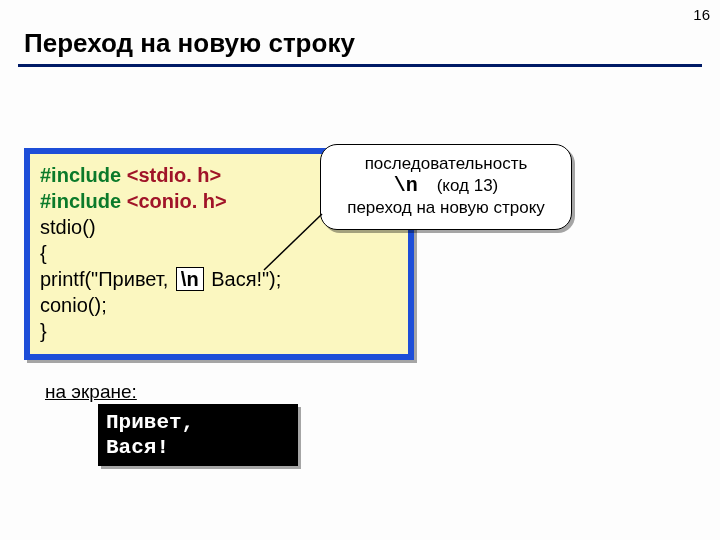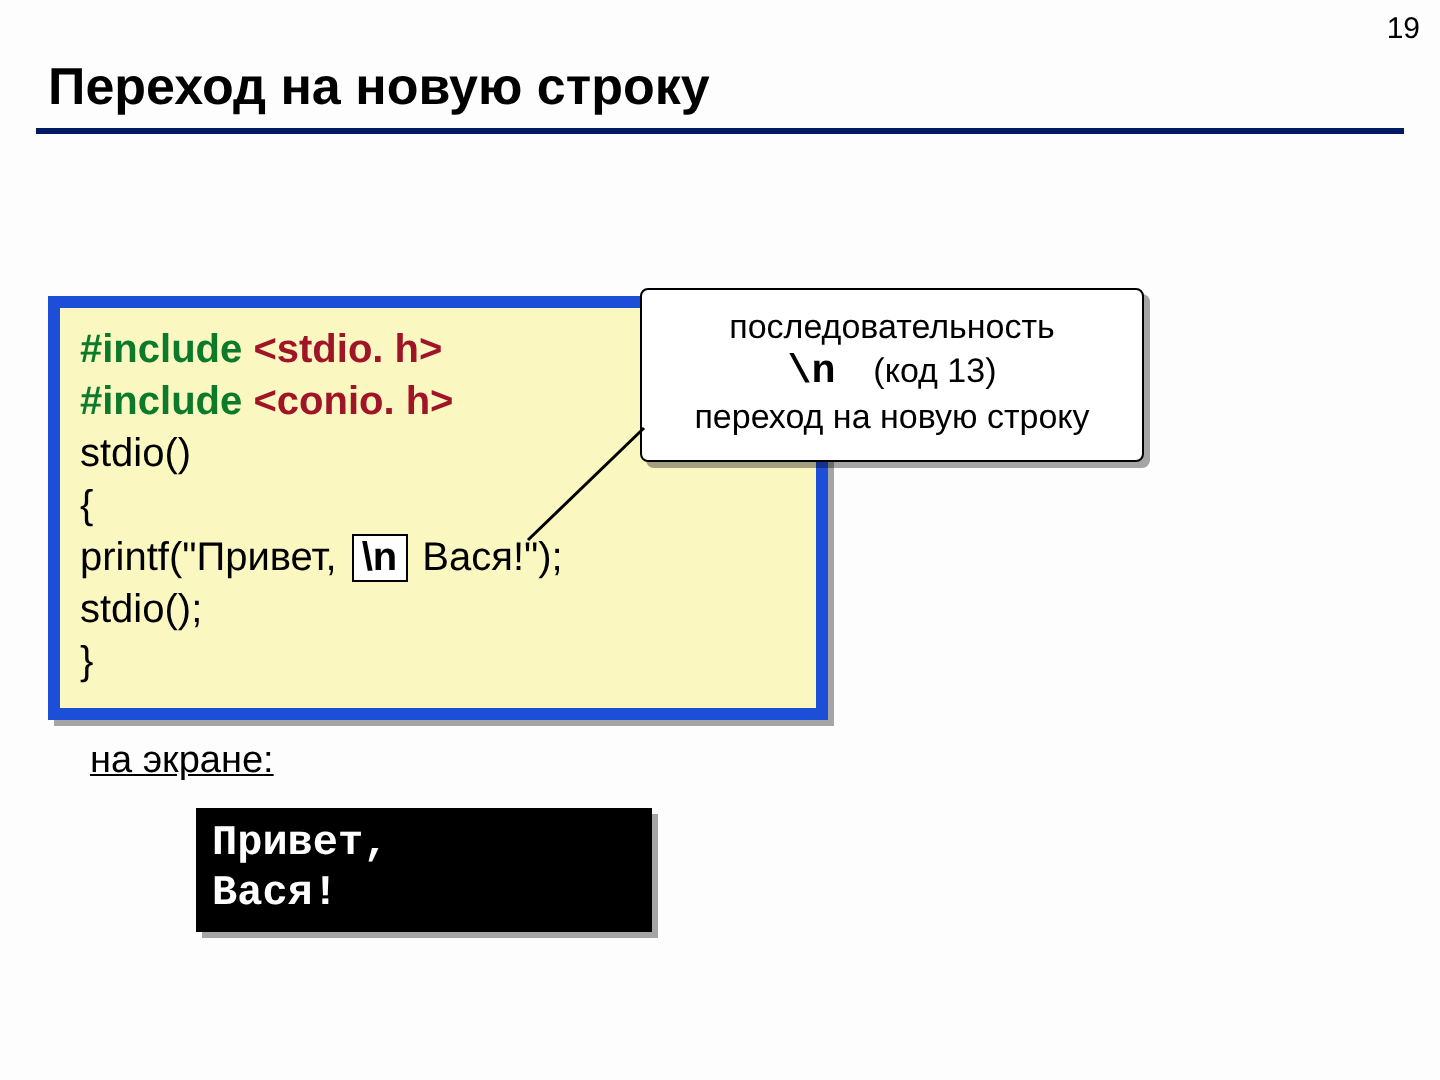--- a/index.html
+++ b/index.html
@@ -61,21 +61,21 @@
     color: #000;
     line-height: 22px;
   }
   .callout {
     position: absolute;
     top: 144px;
     left: 320px;
     width: 252px;
     background: #fff;
     border: 1px solid #000;
-    border-radius: 4px;
+    border-radius: 17px;
     box-shadow: 3px 3px 0 rgba(0,0,0,0.35);
     padding: 8px 21px 10px;
     font-size: 17px;
     text-align: center;
     line-height: 22px;
   }
   .callout .seq-n {
     font-family: "Courier New", Courier, monospace;
     font-weight: bold;
     font-size: 20px;
@@ -84,47 +84,47 @@
   .callout-leader {
     position: absolute;
     top: 212px;
     left: 262px;
     width: 62px;
     height: 60px;
     pointer-events: none;
   }
   .screen-label {
     position: absolute;
-    top: 370px;
+    top: 381px;
     left: 45px;
     font-size: 19px;
     color: #000;
     text-decoration: underline;
     text-align: right;
   }
   .console {
     position: absolute;
     top: 404px;
     left: 98px;
-    width: 228px;
+    width: 200px;
     background: #000;
     color: #fff;
     font-family: "Courier New", Courier, monospace;
     font-size: 21px;
     font-weight: bold;
     line-height: 25px;
     padding: 6px 8px;
     box-shadow: 3px 3px 0 rgba(0,0,0,0.35);
     white-space: pre;
   }
 </style>
 </head>
 <body>
 
-<div class="page-num">19</div>
+<div class="page-num">16</div>
 
 <div class="title">Переход на новую строку</div>
 <div class="title-rule"></div>
 
 <div class="code-box">
   <div>
     <span class="kw">#include</span>
     <span> </span>
     <span class="hdr">&lt;stdio. h&gt;</span>
   </div>
@@ -132,21 +132,21 @@
     <span class="kw">#include</span>
     <span> </span>
     <span class="hdr">&lt;conio. h&gt;</span>
   </div>
   <div>stdio()</div>
   <div>{</div>
   <div>
     <span>printf("Привет,</span>
     <span class="n-box">\n</span><span> Вася!");</span>
   </div>
-  <div>stdio();</div>
+  <div>conio();</div>
   <div>}</div>
 </div>
 
 <div class="callout">
   <div>последовательность</div>
   <div>
     <span class="seq-n">\n</span>
     <span>&nbsp;&nbsp;</span>
     <span>(код 13)</span>
   </div>

